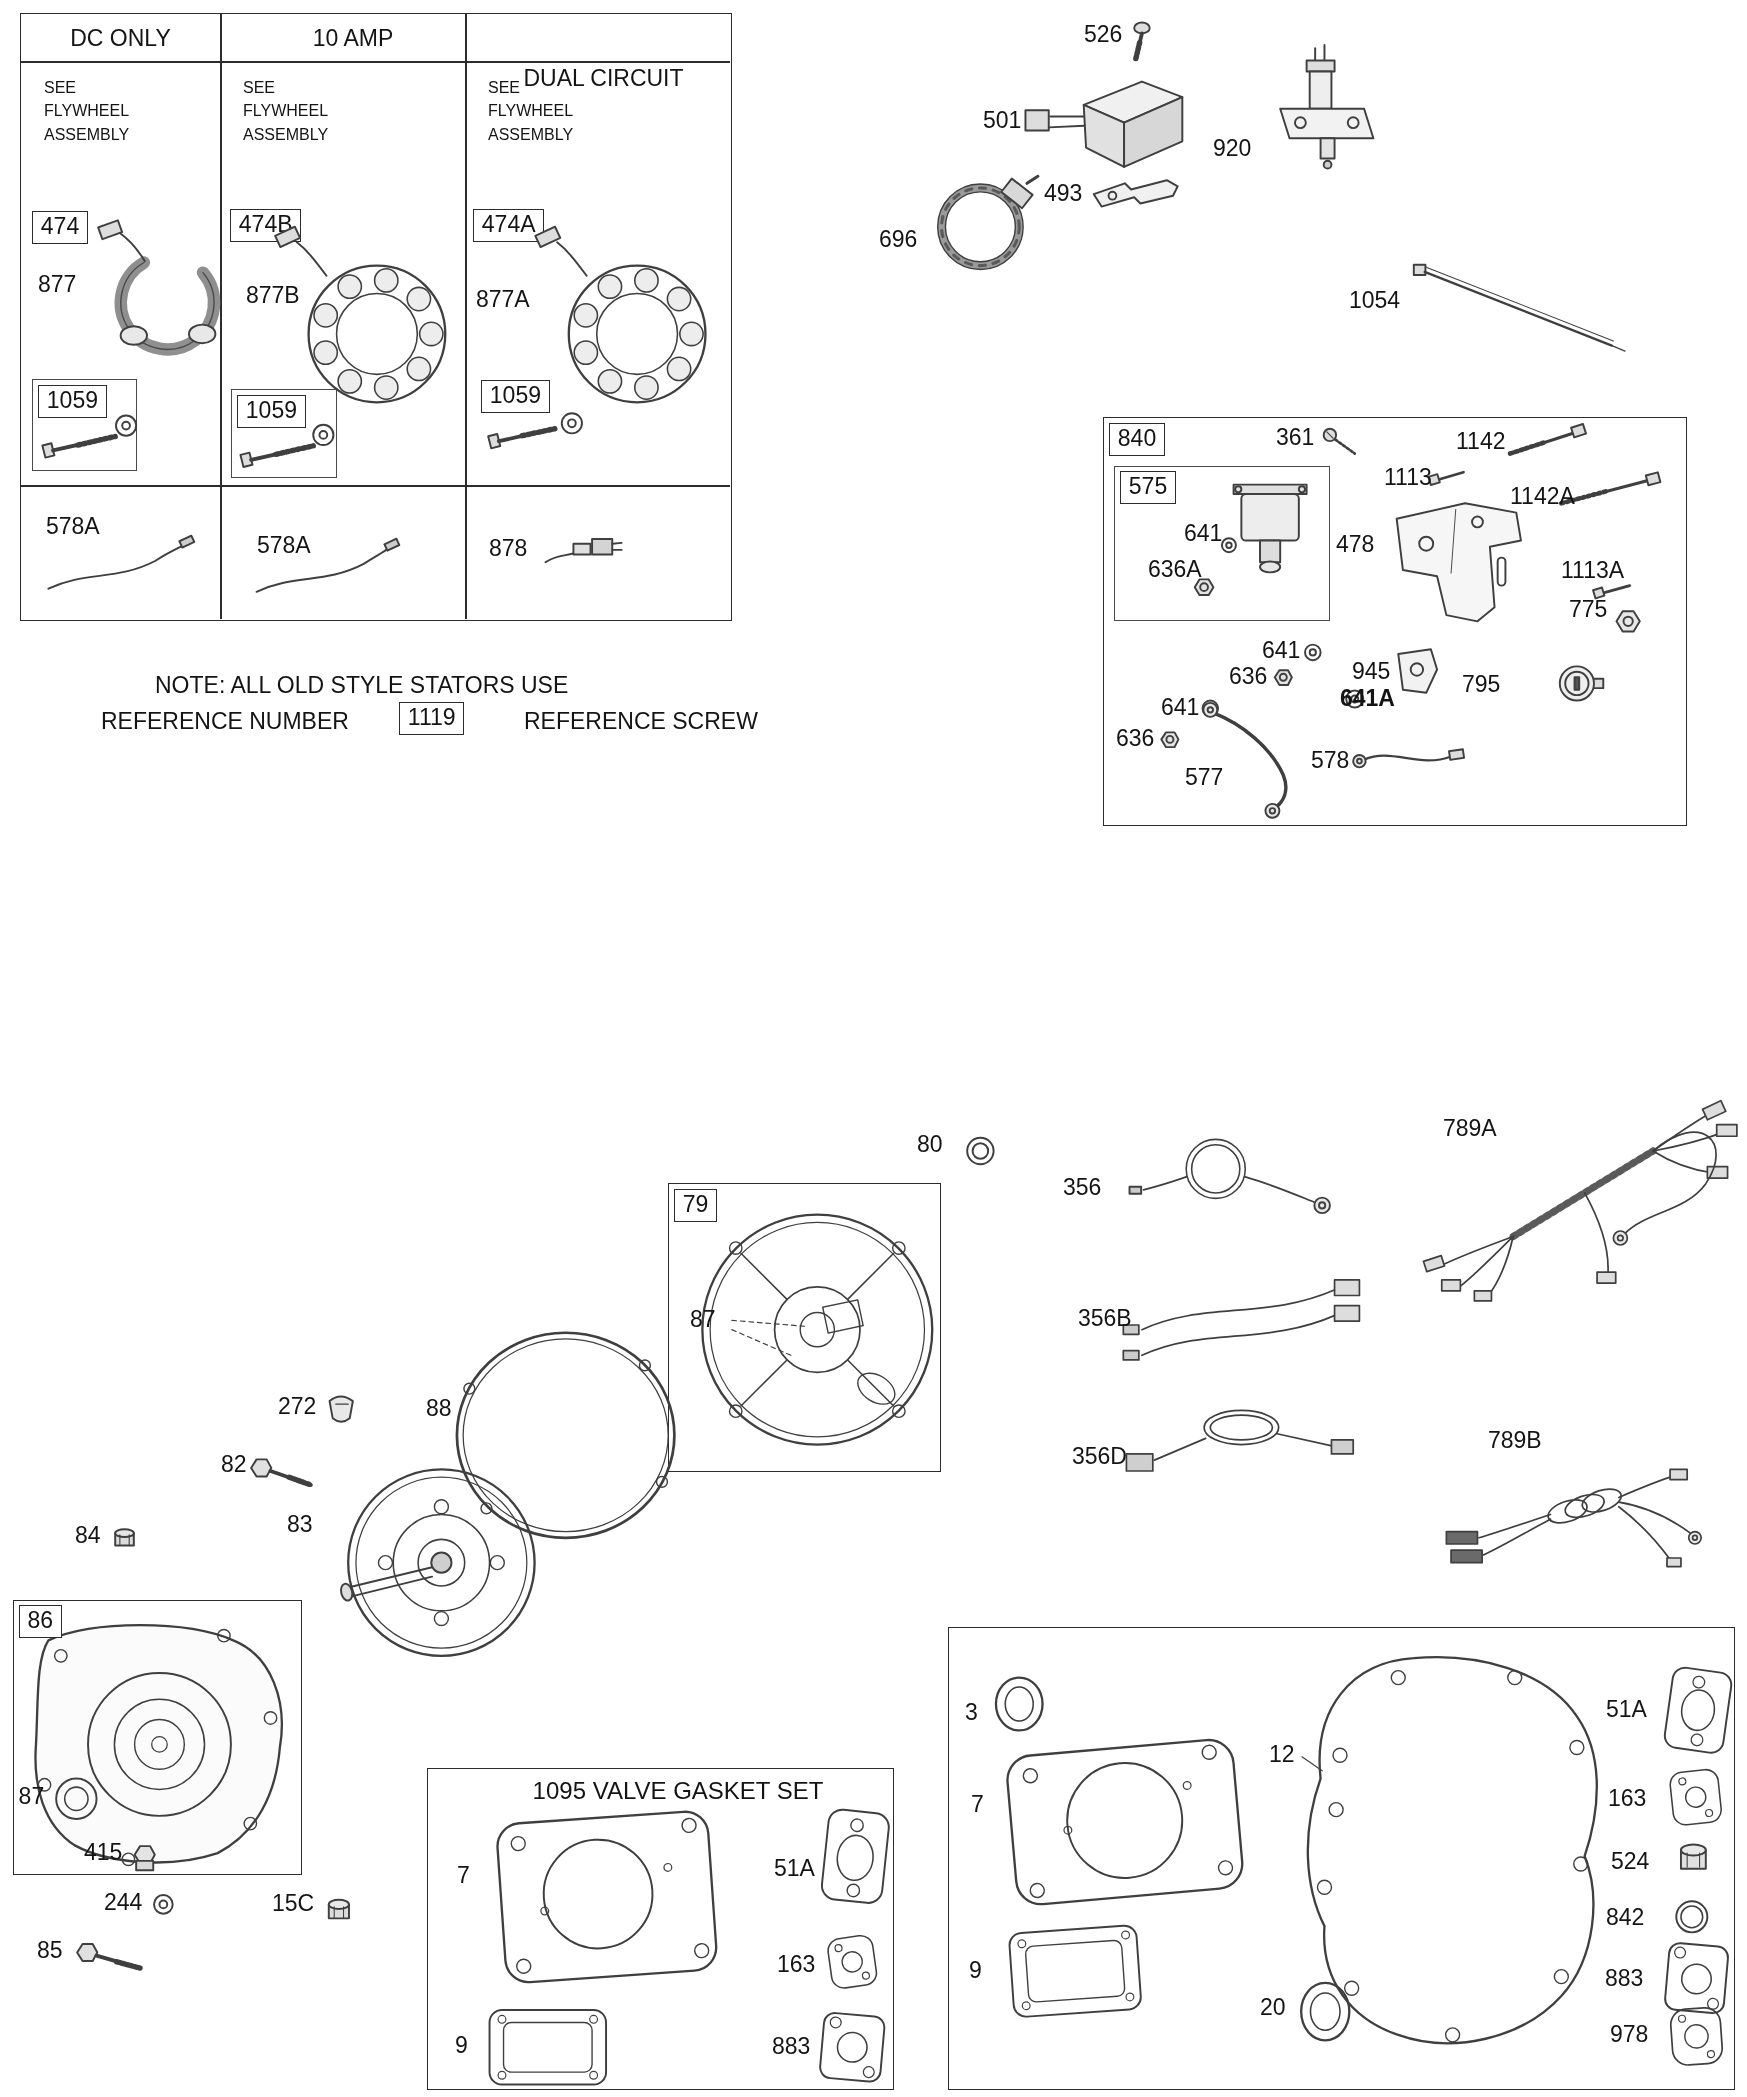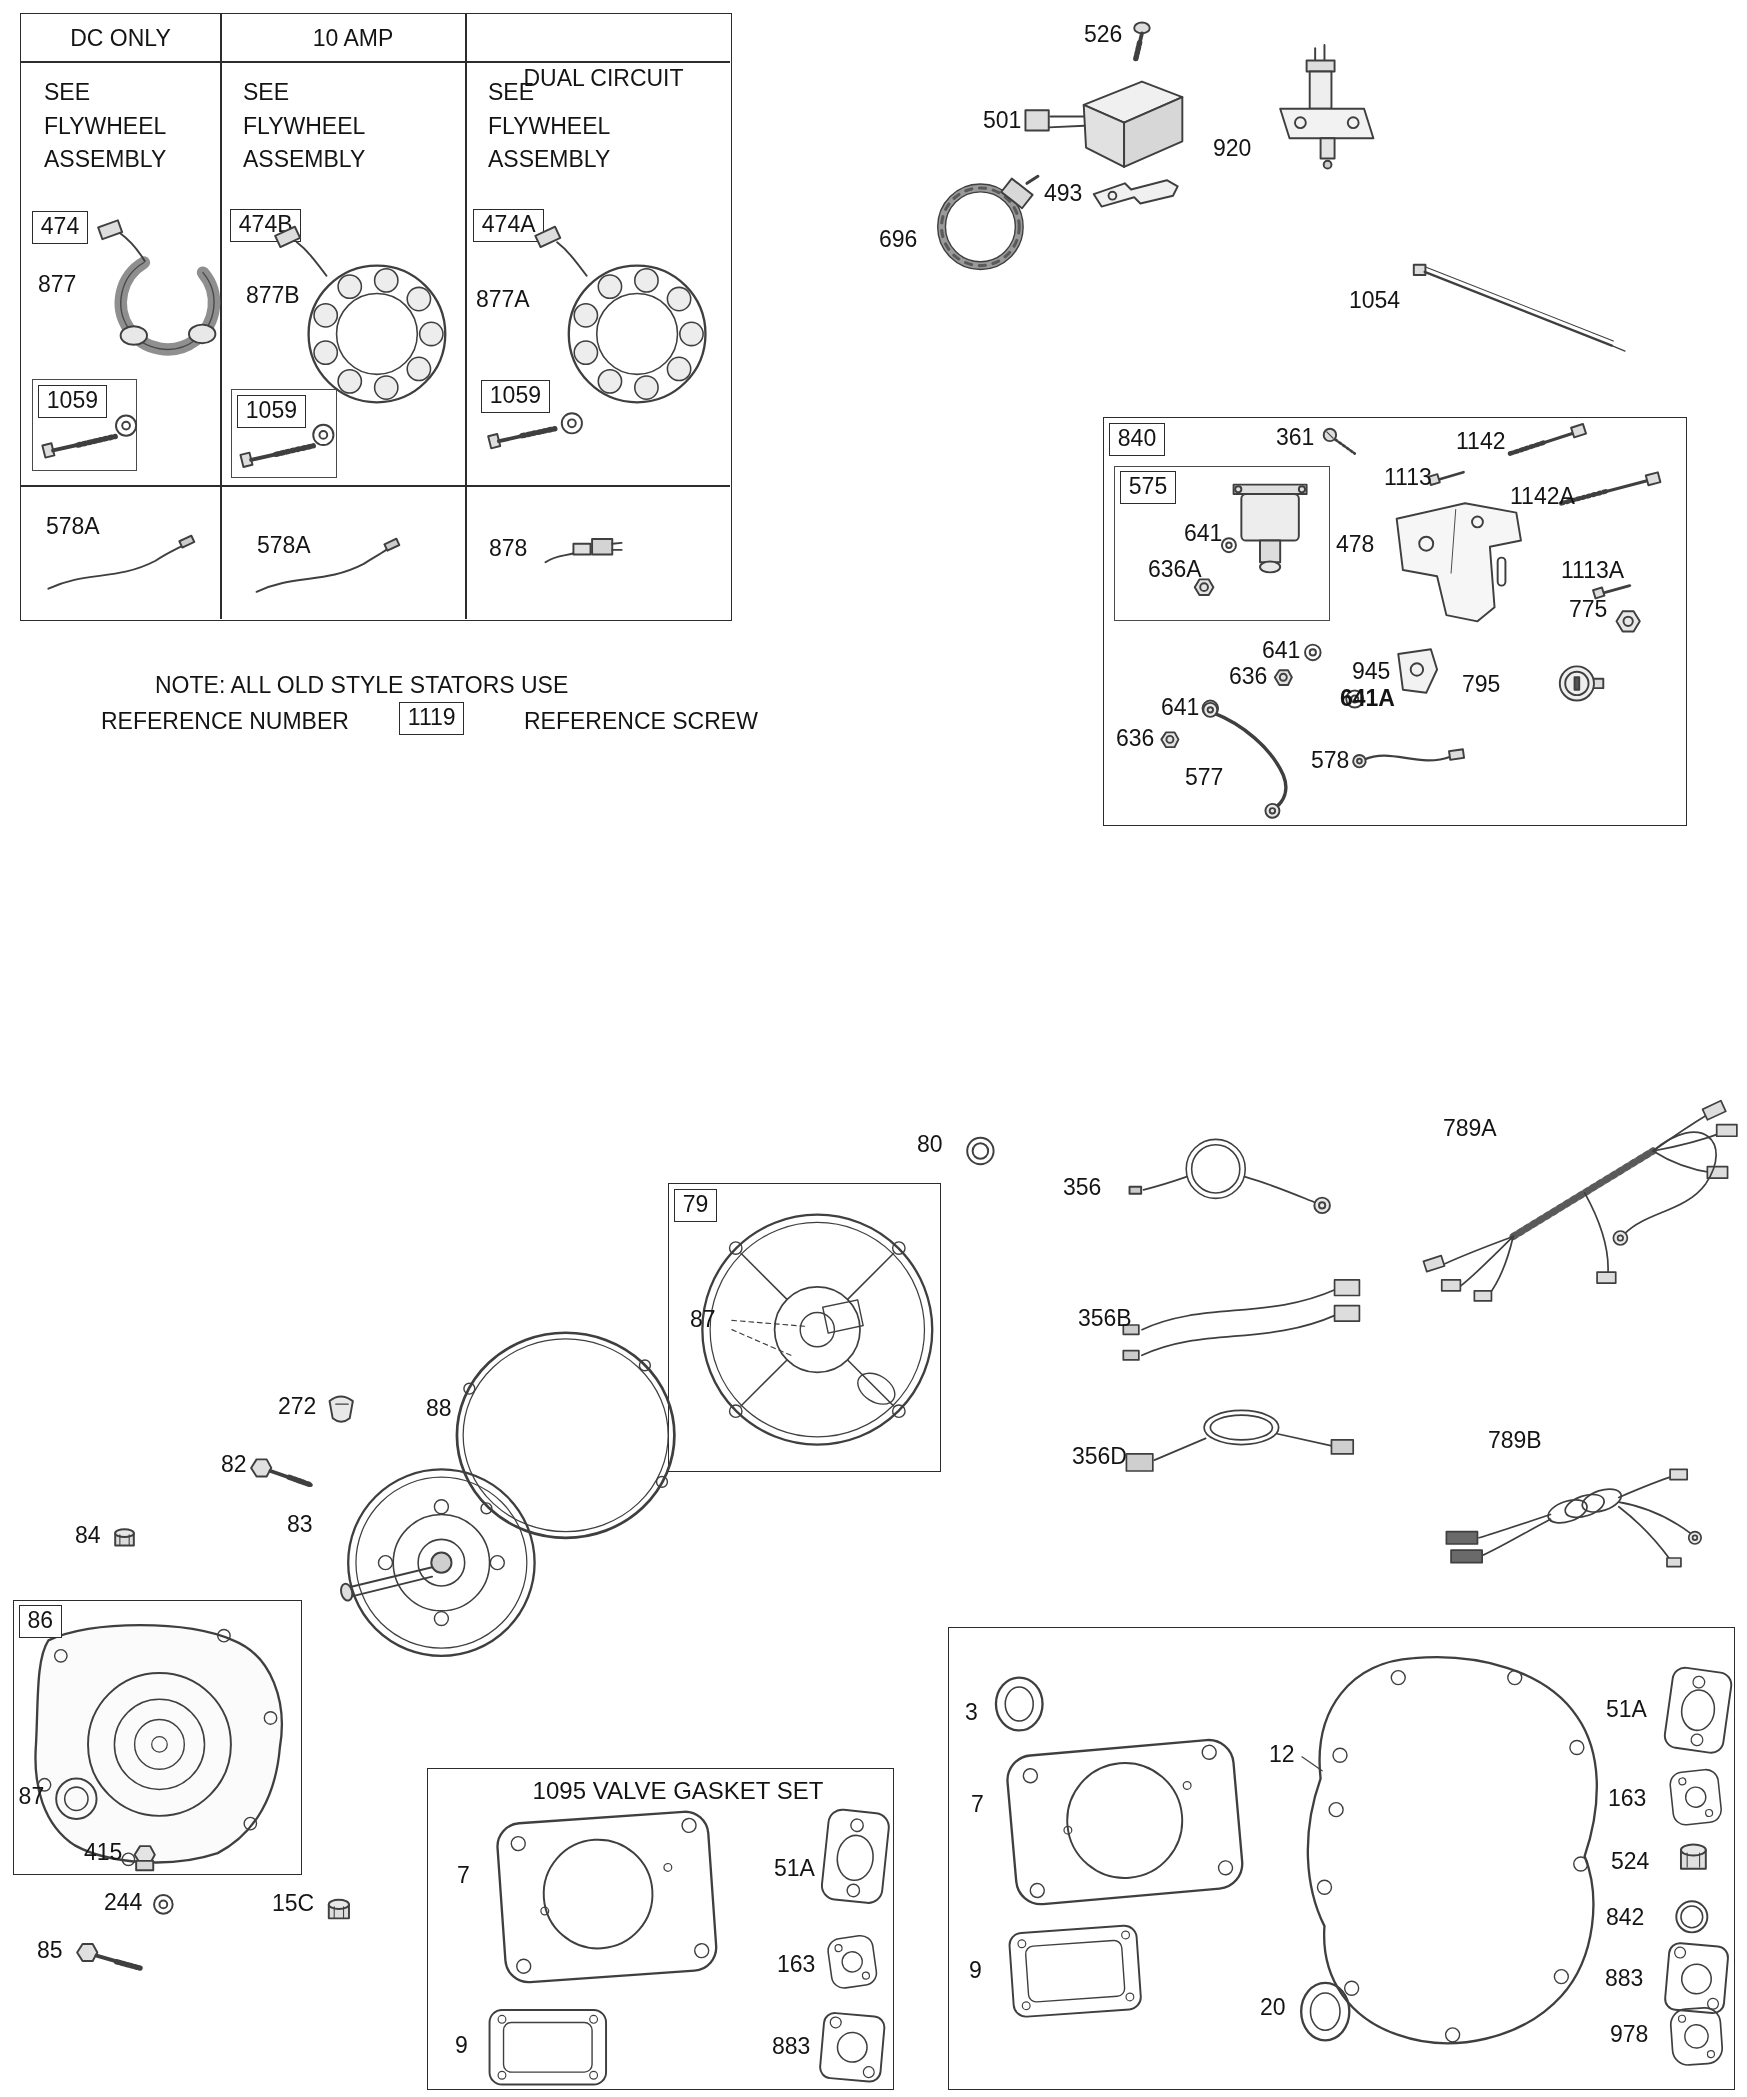--- a/index.html
+++ b/index.html
@@ -8,21 +8,21 @@
     position: relative; width: 1748px; height: 2097px; background: #fff;
     font-family: "Liberation Sans", sans-serif; color: #141414;
   }
   .lbl { position: absolute; font-size: 23px; line-height: 1; white-space: nowrap; }
   .boxlbl { position: absolute; font-size: 23px; line-height: 1; white-space: nowrap;
             border: 1.6px solid #2c2c2c; padding: 3.1px 7.8px 4.7px; background: #fff; }
   .gbox { position: absolute; border: 1.6px solid #2c2c2c; }
   .subbox { position: absolute; border: 1.6px solid #4a4a4a; }
   .hline, .vline { position: absolute; background: #2c2c2c; }
   .hdr { position: absolute; font-size: 23px; text-align: center; line-height: 1; }
-  .seeblock { position: absolute; font-size: 23px; line-height: 1.45; }
+  .seeblock { position: absolute; font-size: 16px; line-height: 1.45; }
   .title { position: absolute; font-size: 24px; text-align: center; line-height: 1; }
   .art { position: absolute; left: 0; top: 0; }
 </style>
 </head>
 <body>
 
 <div id="canvas">
 
   <div class="gbox" style="left:20px;top:13.2px;width:712px;height:608px;">
     <div class="hline" style="left:0;top:47px;width:709px;height:1.6px;"></div>

